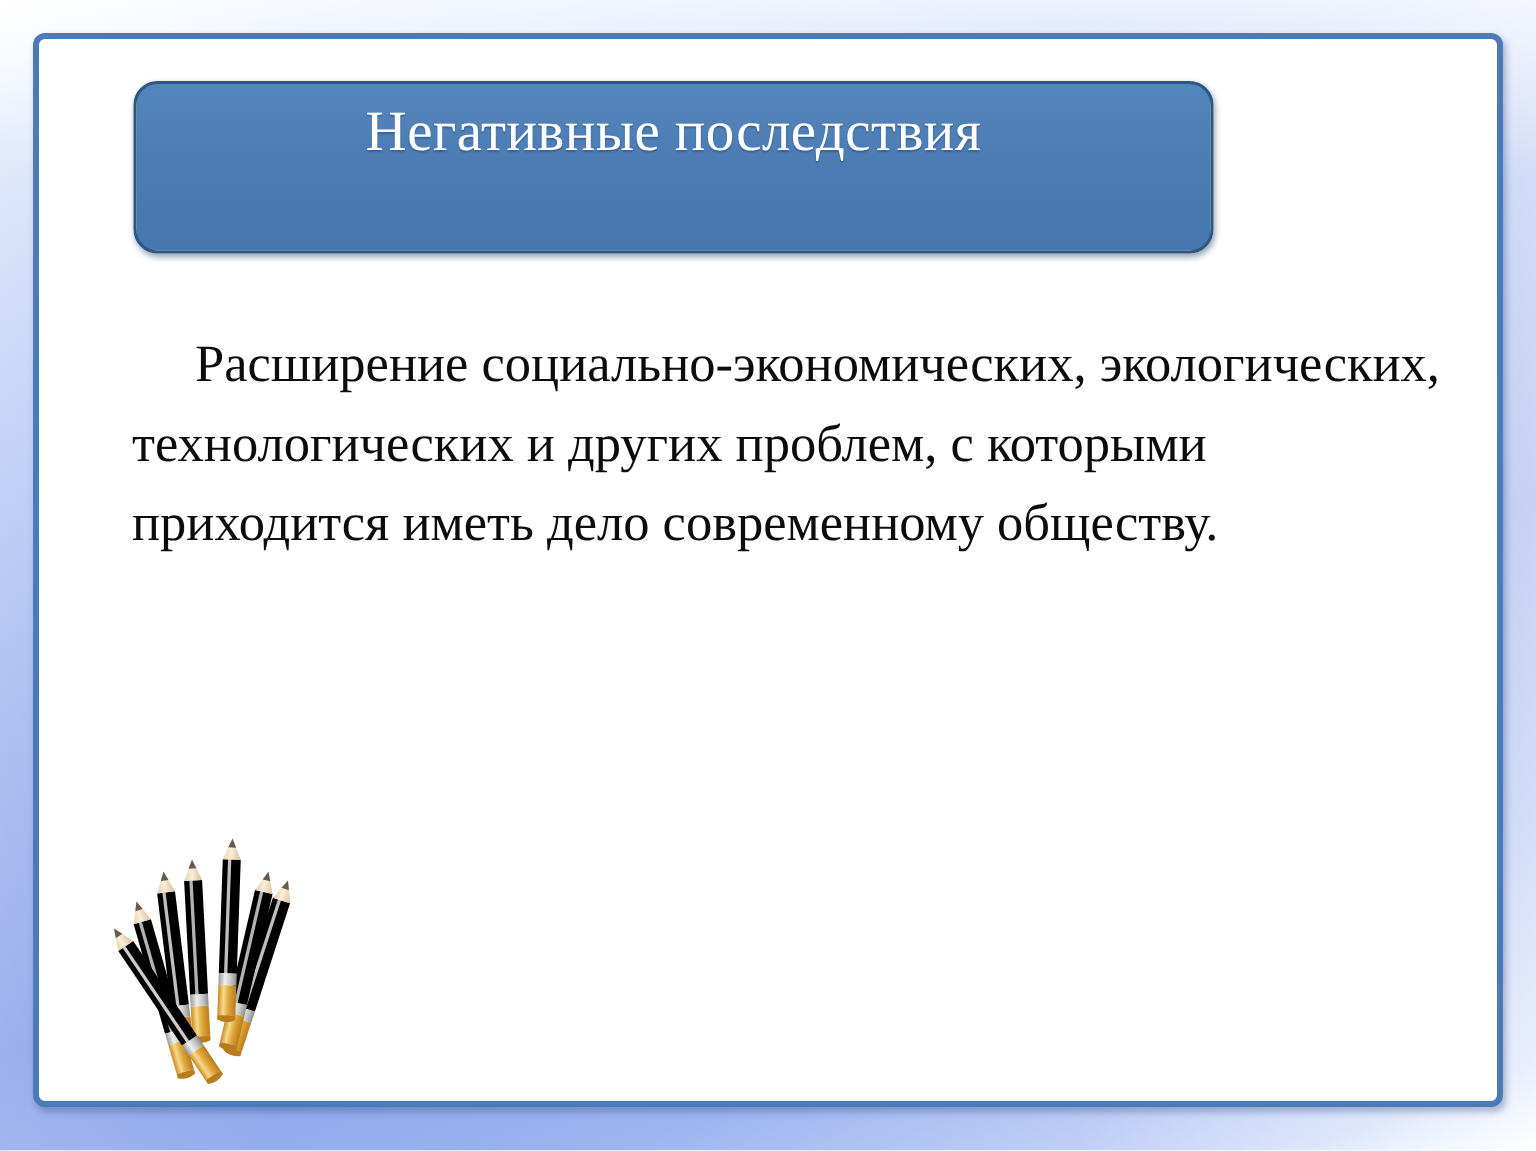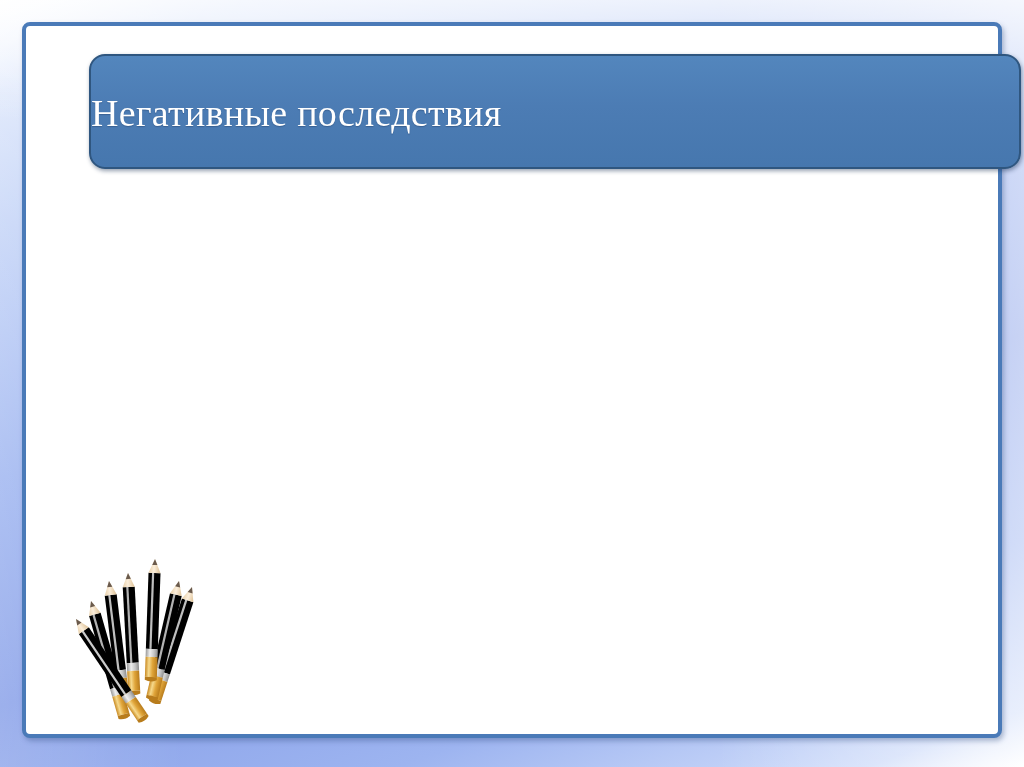--- a/index.html
+++ b/index.html
@@ -63,29 +63,29 @@
     border-radius: 8px;
     box-sizing: border-box;
     box-shadow: 2px 3px 5px rgba(40,70,120,0.35);
   }
 
   
   .title-banner {
     position: absolute;
     left: 63px;
     top: 28px;
-    width: 932px;
+    width: 720px;
     height: 115px;
     border-radius: 16px;
     background: linear-gradient(180deg, #5386bd 0%, #4c7cb4 45%, #4677ae 100%);
     border: 2px solid #2f567f;
     box-sizing: border-box;
     box-shadow: 1px 2px 4px rgba(20,45,80,0.45);
     display: flex;
-    flex-direction: row;
+    flex-direction: column;
     align-items: center;
     justify-content: flex-start;
     padding-top: 4px;
     overflow: visible;
   }
   .title-line {
     color: #ffffff;
     font-family: "Liberation Serif", serif;
     font-size: 38px;
     line-height: 57px;
@@ -125,20 +125,21 @@
 
   <div class="bg-sheen"></div>
   <div class="bg-sheen-top"></div>
 
   <div class="content-frame">
 
     <div class="title-banner">
       <div class="title-line">Негативные последствия</div>
     </div>
 
+    <div class="body-text">Расширение социально-экономических, экологических, технологических и других проблем, с которыми приходится иметь дело современному обществу.</div>
 
     <div class="pencils">
       <svg width="175" height="200" viewBox="0 0 175 200" xmlns="http://www.w3.org/2000/svg">
         <defs>
           <linearGradient id="gBlue" x1="0" y1="0" x2="1" y2="0">
             <stop offset="0%" stop-color="#4fa8d6"></stop>
             <stop offset="30%" stop-color="#cdeaf6"></stop>
             <stop offset="55%" stop-color="#7ec7e8"></stop>
             <stop offset="100%" stop-color="#4a9fce"></stop>
           </linearGradient>

